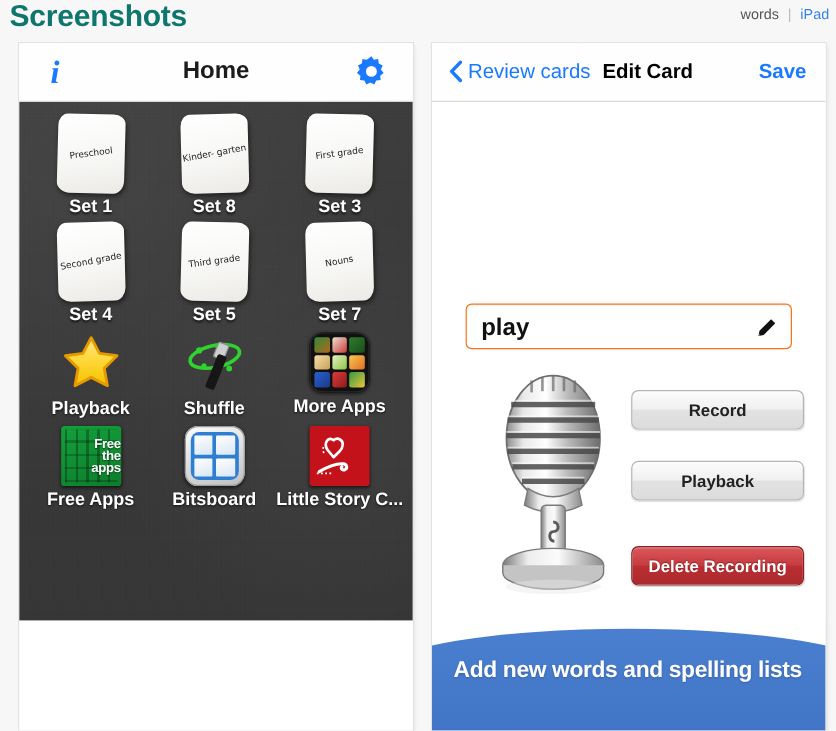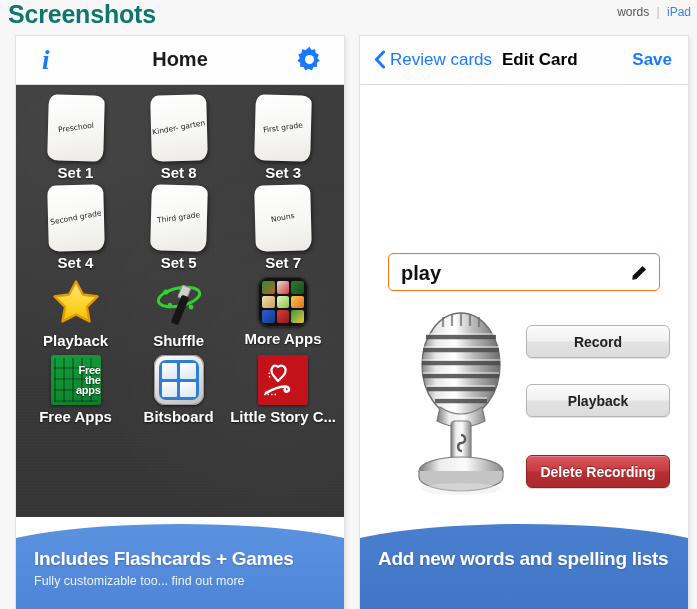--- a/index.html
+++ b/index.html
@@ -390,25 +390,20 @@
             <path d="M8 38c7-4 14-7 20-6.5 3 .3 4 3.5 1.5 4.8-2 1-3.8-.8-2.6-2.3" fill="none" stroke="#ffffff" stroke-width="2.6" stroke-linecap="round"></path>
             <path d="M6 39.5h12" stroke="#ffffff" stroke-width="1.6" stroke-dasharray="1.5 2"></path>
           </svg>
         </div>
         <div class="cell-label">Little Story C...</div>
       </div>
 
     </div>
   </div>
 
-  <div class="promo promo-left">
-    <div class="bg"></div>
-    <h3>Includes Flashcards + Games</h3>
-    <p>Fully customizable too... find out more</p>
-  </div>
 </div>
 
 <div class="panel panel-right">
 
   <div class="navbar-right">
     <svg class="back-chevron" viewBox="0 0 12 20">
       <path d="M10.5 1.8L2.6 10l7.9 8.2" fill="none" stroke="#1a7aff" stroke-width="3.2" stroke-linecap="round" stroke-linejoin="round"></path>
     </svg>
     <div class="back-label">Review cards</div>
     <div class="right-title">Edit Card</div>

